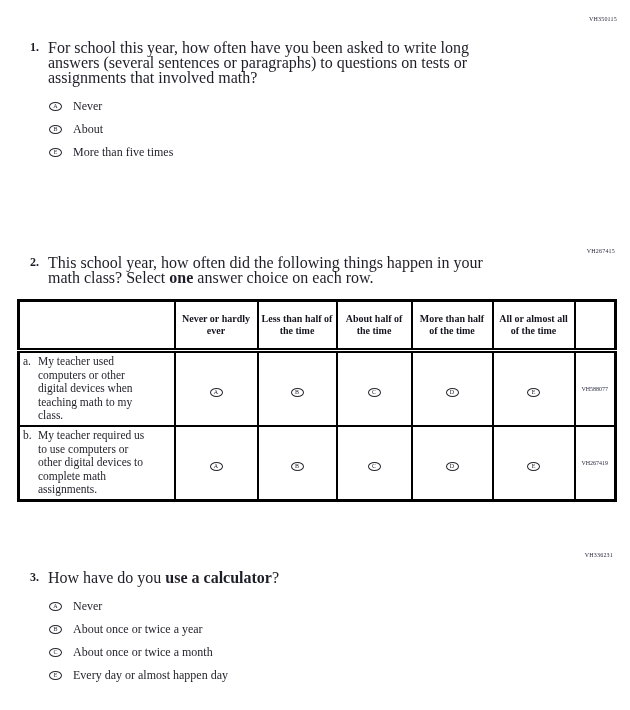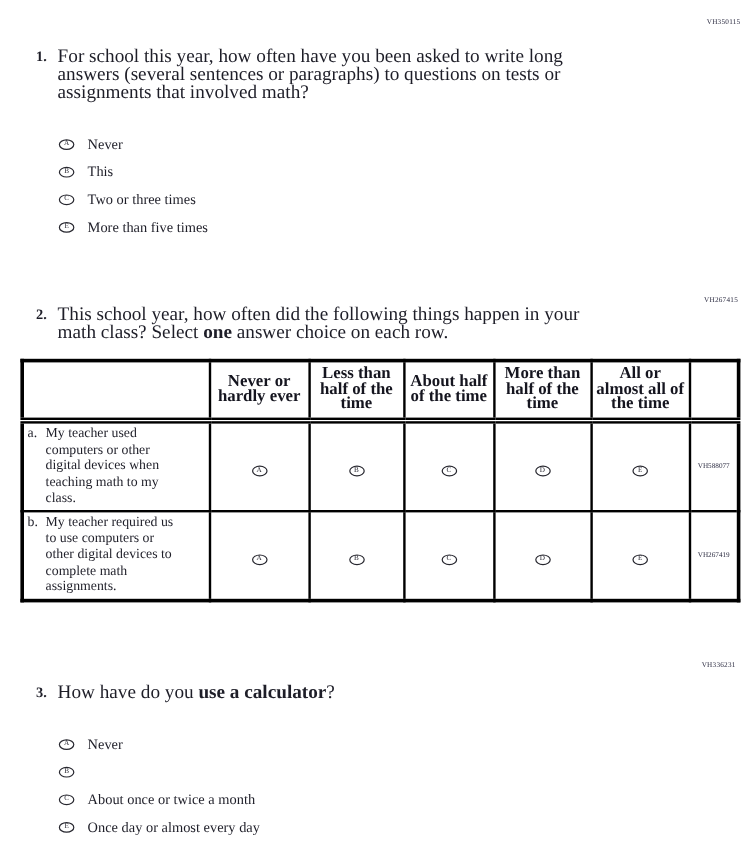--- a/index.html
+++ b/index.html
@@ -17,39 +17,39 @@
   .question{position:absolute;left:30px;}
   #q1{top:40px;width:480px;}
   #q2{top:255px;width:480px;}
   #q3{top:570px;width:560px;}
 
   .q-head{display:flex;align-items:flex-start;}
   .q-num{font-weight:bold;width:18px;flex-shrink:0;font-size:12px;line-height:15px;}
   .q-text{margin:0;font-size:16px;line-height:15px;}
   .q-text b{font-weight:bold;}
 
-  .options{margin:28px 0 0 19px;}
+  .options{margin:14px 0 0 19px;}
   .option{display:flex;align-items:center;height:14px;margin-bottom:9px;}
   .opt-label{font-size:12px;margin-left:11px;white-space:nowrap;}
 
   .oval{
     display:inline-flex;align-items:center;justify-content:center;
     width:11px;height:7px;border:1px solid #26262e;border-radius:50%;
     flex-shrink:0;
   }
   .oval .ltr{font-style:normal;font-size:6px;line-height:6px;color:#1e1e28;}
 
   table.matrix{
     position:absolute;left:17px;top:299px;
     border-collapse:collapse;table-layout:fixed;
     border:3px solid #000;
   }
   table.matrix th,table.matrix td{border:2px solid #000;}
   table.matrix thead th{
-    height:40px;font-size:14px;line-height:12.5px;font-weight:bold;
+    height:40px;font-size:10px;line-height:12.5px;font-weight:bold;
     text-align:center;vertical-align:middle;padding:3px 3px;color:#15151f;
     border-bottom:5px double #000;
   }
   table.matrix tbody td{height:68px;}
   td.stem{vertical-align:top;padding:2px 2px 2px 3px;}
   .stem-row{display:flex;}
   .stem-letter{width:15px;flex-shrink:0;font-size:11.5px;line-height:13.5px;}
   .stem-text{width:114px;font-size:11.5px;line-height:13.5px;}
   td.bubble{text-align:center;vertical-align:middle;}
   td.row-code{font-size:6px;color:#2b2b40;text-align:center;vertical-align:middle;padding:0 1px;}
@@ -72,27 +72,21 @@
       <div class="option">
         <span class="oval">
             <i class="ltr">A</i>
           </span>
         <span class="opt-label">Never</span>
       </div>
       <div class="option">
         <span class="oval">
             <i class="ltr">B</i>
           </span>
-        <span class="opt-label">This</span>
-      </div>
-      <div class="option">
-        <span class="oval">
-            <i class="ltr">C</i>
-          </span>
-        <span class="opt-label">Two or three times</span>
+        <span class="opt-label">About</span>
       </div>
       <div class="option">
         <span class="oval">
             <i class="ltr">E</i>
           </span>
         <span class="opt-label">More than five times</span>
       </div>
     </div>
   </section>
 
@@ -185,29 +179,30 @@
       <div class="option">
         <span class="oval">
             <i class="ltr">A</i>
           </span>
         <span class="opt-label">Never</span>
       </div>
       <div class="option">
         <span class="oval">
             <i class="ltr">B</i>
           </span>
+        <span class="opt-label">About once or twice a year</span>
       </div>
       <div class="option">
         <span class="oval">
             <i class="ltr">C</i>
           </span>
         <span class="opt-label">About once or twice a month</span>
       </div>
       <div class="option">
         <span class="oval">
             <i class="ltr">E</i>
           </span>
-        <span class="opt-label">Once day or almost every day</span>
+        <span class="opt-label">Every day or almost happen day</span>
       </div>
     </div>
   </section>
 
 </div>
 
 </body></html>

